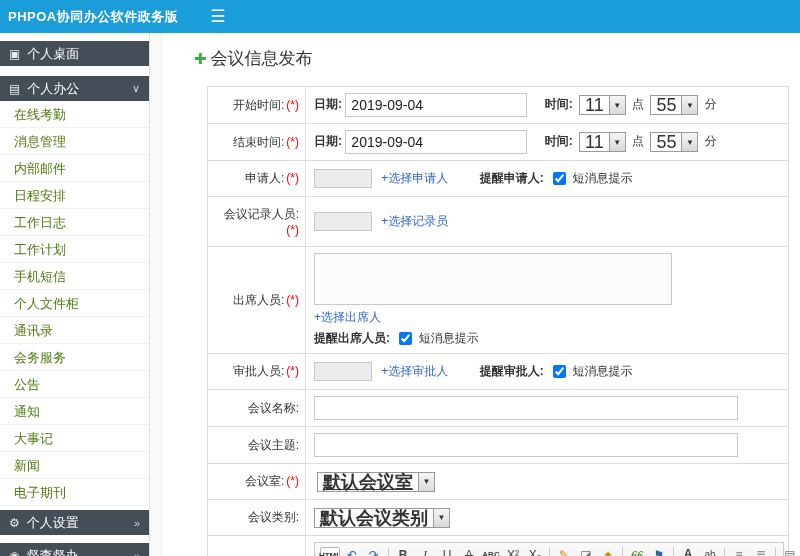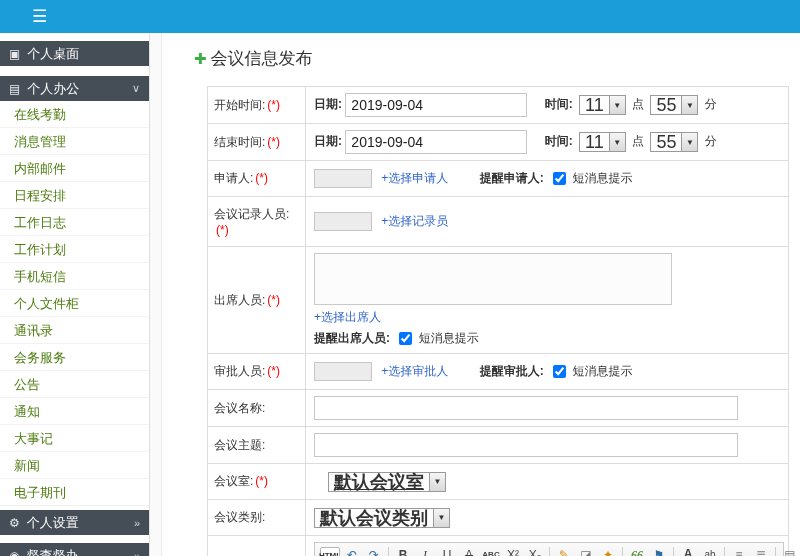--- a/index.html
+++ b/index.html
@@ -21,21 +21,21 @@
   .side-sub{list-style:none;}
   .side-sub li{height:27px;line-height:27px;padding-left:14px;font-size:13px;color:#4d7c0f;
     border-bottom:1px solid #f2f2f2;cursor:pointer;background:#fff;}
   
   .content{flex:1;background:#fff;padding:14px 0 0 32px;overflow:hidden;}
   .page-title{display:flex;align-items:center;gap:4px;margin-bottom:16px;}
   .plus{color:var(--plus_green,#3fae49);font-size:15px;font-weight:bold;}
   .page-title h1{font-size:17px;color:#333;font-weight:normal;}
   table.form{border-collapse:collapse;margin-left:13px;width:582px;background:#fff;table-layout:fixed;}
   .form td{border:1px solid #dcdcdc;font-size:12px;color:#333;vertical-align:middle;}
-  td.lbl{width:98px;padding:9px 6px;}
+  td.lbl{width:98px;text-align:right;padding:9px 6px;}
   td.fld{padding:6px 8px;}
   .req{color:var(--required,#f00);margin-left:2px;}
   .b{font-weight:bold;color:#333;}
   .gap{margin-left:14px;}
   input.ti{border:1px solid #c6c6c6;height:24px;font-size:14px;padding:0 5px;font-family:inherit;color:#222;vertical-align:middle;}
   .date{width:182px;}
   .wide{width:424px;height:22px;font-size:12px;}
   .gray-input{width:58px;height:19px;background:#ececec;border:1px solid #c6c6c6;display:inline-block;vertical-align:middle;}
   a.lnk{color:var(--link,#36c);text-decoration:none;font-size:12px;margin-left:6px;cursor:pointer;}
   .remind{margin-left:28px;}
@@ -61,20 +61,21 @@
   .g-bold{font-weight:bold;} .g-italic{font-style:italic;font-family:"Liberation Serif",serif;}
   .g-underline{text-decoration:underline;} .g-strike{text-decoration:line-through;}
   .spell{font-size:8px;font-weight:bold;border-bottom:2px solid #d33;height:15px;}
   .fontc{border-bottom:3px solid #d33;height:17px;font-weight:bold;}
   .hilite{border-bottom:3px solid #e6a23c;height:17px;font-size:10px;}
 </style>
 </head>
 <body>
 
 <div class="topbar">
+  <span class="brand">PHPOA协同办公软件政务版</span>
   <span class="menu">☰</span>
 </div>
 
 <div class="layout">
 
   <aside class="sidebar">
     <div class="side-dark mt8">
       <span class="si">▣</span>
       <span>个人桌面</span>
     </div>
@@ -227,21 +228,21 @@
           <span>会议主题:</span>
         </td>
         <td class="fld"><input class="ti wide" style=""></td>
       </tr>
 
       <tr>
         <td class="lbl">
           <span>会议室:</span><span class="req">(*)</span>
         </td>
         <td class="fld">
-          <span class="fsel boldsel" style="margin-left:14px">
+          <span class="fsel boldsel" style="margin-left:3px">
             <span class="sv">默认会议室</span>
                 <span class="sa">▼</span>
               </span>
         </td>
       </tr>
 
       <tr>
         <td class="lbl">
           <span>会议类别:</span>
         </td>

